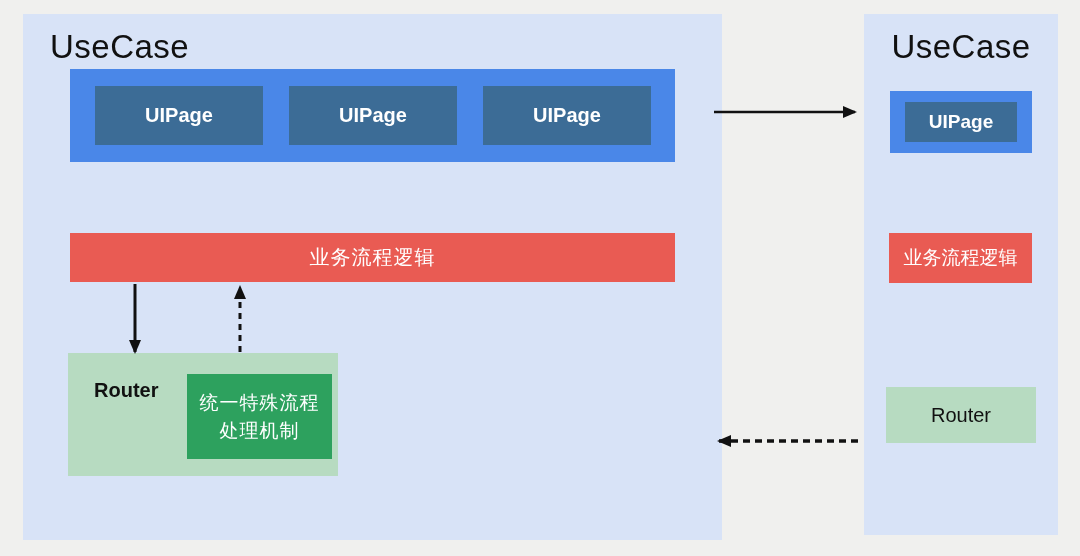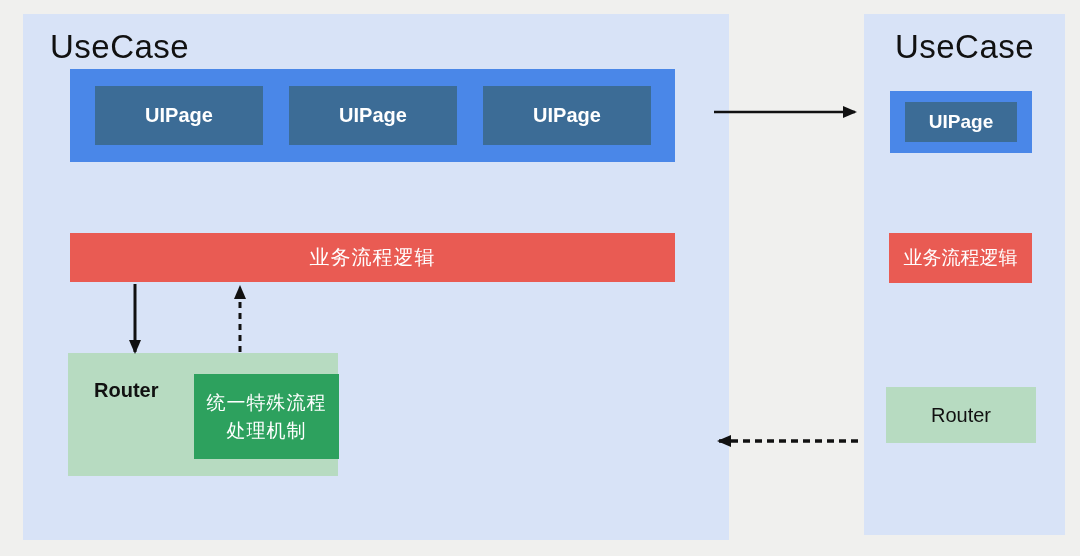--- a/index.html
+++ b/index.html
@@ -10,21 +10,20 @@
   .canvas {
     position: relative;
     width: 1080px;
     height: 556px;
     background: var(--background, #f0f0ee);
     overflow: hidden;
   }
   .panel {
     position: absolute;
     background: var(--panel, #d8e3f7);
-    padding-left: 7px;
   }
   .panel-left  { left: 23px;  top: 14px; width: 699px; height: 526px; }
   .panel-right { left: 864px; top: 14px; width: 194px; height: 521px; }
   .title {
     position: absolute;
     font-size: 33px;
     line-height: 36px;
     color: var(--title-text, #111);
     font-weight: 400;
     letter-spacing: 0.5px;
@@ -74,21 +73,21 @@
   .router-label {
     position: absolute;
     left: 26px; top: 24px;
     font-size: 20px;
     line-height: 26px;
     font-weight: bold;
     color: #111;
   }
   .special-box {
     position: absolute;
-    left: 126px; top: 21px;
+    left: 119px; top: 21px;
     width: 145px; height: 85px;
     background: var(--dark-green, #2da15e);
     color: var(--box-text, #fff);
     font-size: 19px;
     line-height: 28px;
     display: flex;
     flex-direction: column;
     align-items: center;
     justify-content: center;
     text-align: center;

